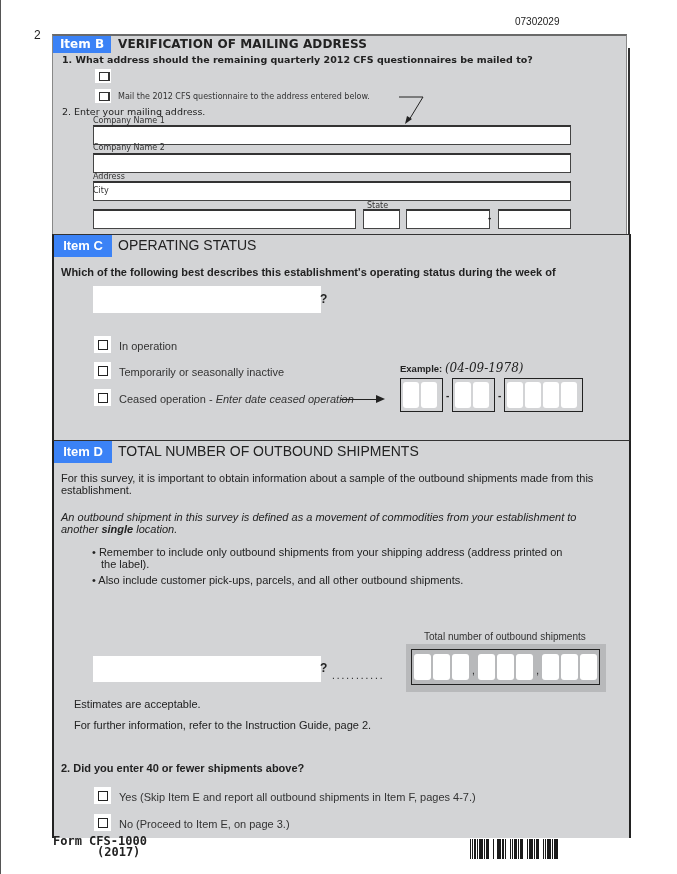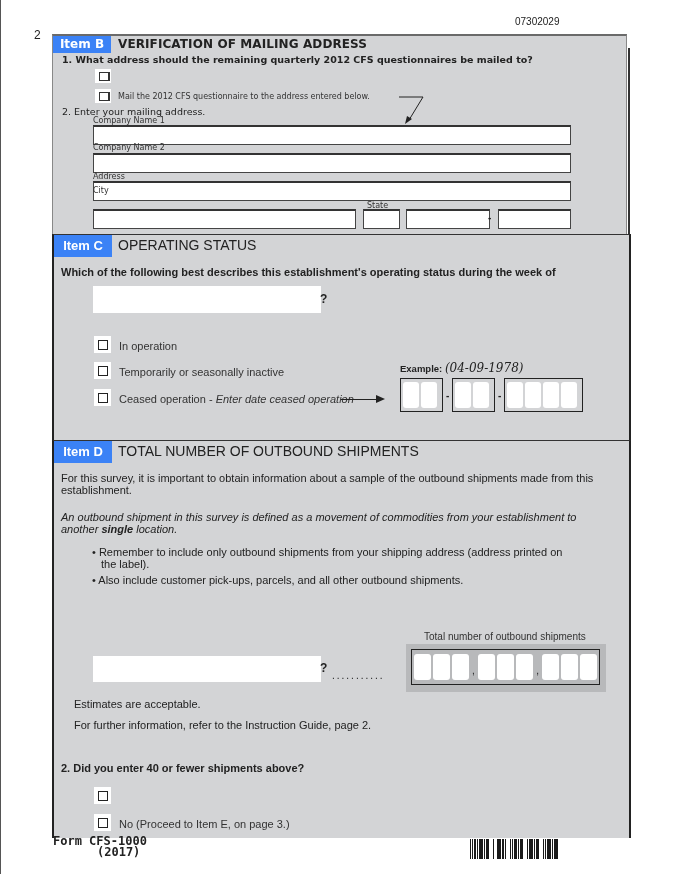--- a/index.html
+++ b/index.html
@@ -171,20 +171,21 @@
       <div class="d"></div>
   </div>
 
   <div class="para" style="left:20px;top:257px;">Estimates are acceptable.</div>
   <div class="para" style="left:20px;top:278px;">For further information, refer to the Instruction Guide, page 2.</div>
 
   <div class="qtext" style="left:7px;top:321px;">2. Did you enter 40 or fewer shipments above?</div>
   <div class="cb2" style="left:40px;top:346px;">
       <div class="cb"></div>
     </div>
+  <div class="opt" style="left:65px;top:350px;">Yes (Skip Item E and report all outbound shipments in Item F, pages 4-7.)</div>
   <div class="cb2" style="left:40px;top:373px;">
       <div class="cb"></div>
     </div>
   <div class="opt" style="left:65px;top:377px;">No (Proceed to Item E, on page 3.)</div>
 </section>
 
 <div class="abs footer-form">
   <div>Form CFS-1000</div>
   <div style="padding-left:44px;">(2017)</div>
 </div>

